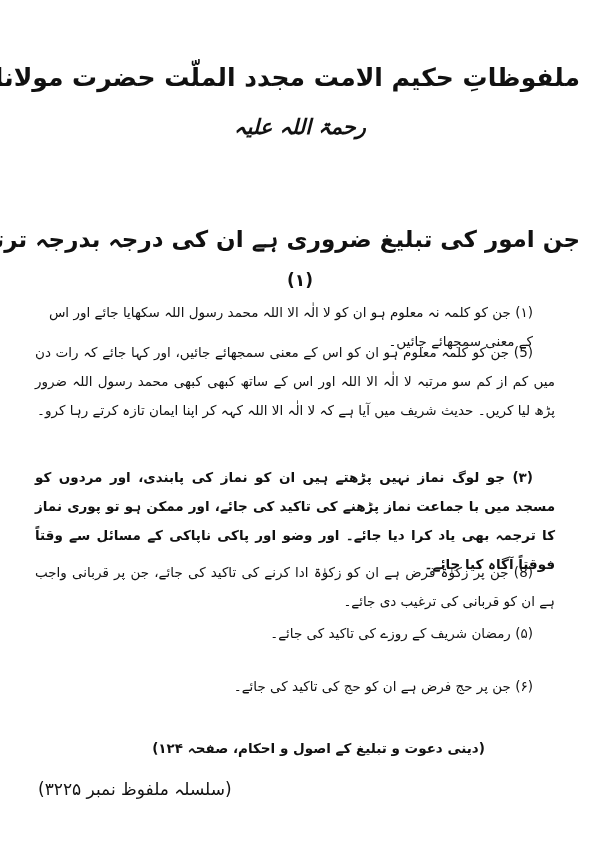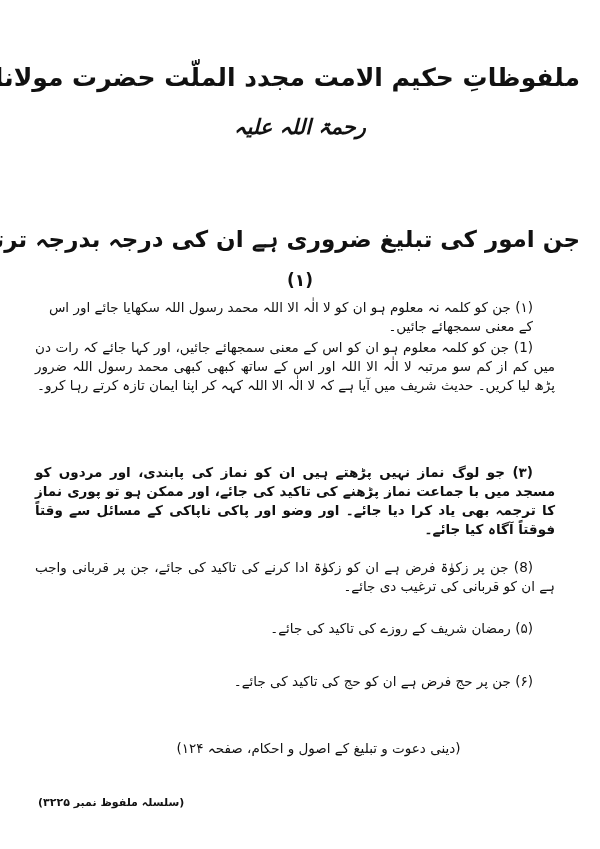--- a/index.html
+++ b/index.html
@@ -59,70 +59,69 @@
       text-align: center;
       font-size: 17px;
       font-weight: bold;
       line-height: 24px;
     }
     .body-text {
       position: absolute;
       left: 35px;
       width: 520px;
       font-size: 13.5px;
-      line-height: 19px;
+      line-height: 29px;
     }
     .para {
       margin: 0;
       text-align: justify;
       text-align-last: right;
     }
     .para.indent { text-indent: 22px; }
     .para.short {
       text-align: right;
       padding-right: 22px;
     }
     .ref {
       position: absolute;
       left: 0; right: 0;
       top: 736px;
       text-align: center;
       font-size: 13.5px;
-      font-weight: normal;
+      font-weight: bold;
       line-height: 24px;
       margin-left: 37px;
     }
     .series {
       position: absolute;
       left: 38px;
       top: 777px;
-      font-size: 11px;
-      font-weight: bold;
+      font-size: 17px;
+      font-weight: normal;
       line-height: 24px;
       white-space: nowrap;
-      margin-top: 14px;
     }
   </style>
 </head>
 <body>
 
 <div class="page">
 
   <div class="title-main rtl">ملفوظاتِ حکیم الامت مجدد الملّت حضرت مولانا محمد اشرف علی تھانوی</div>
   <div class="title-sub rtl">رحمۃ اللہ علیہ</div>
 
   <div class="heading rtl">جن امور کی تبلیغ ضروری ہے ان کی درجہ بدرجہ ترتیب</div>
   <div class="section-num rtl">(۱)</div>
 
   <div class="body-text rtl" style="top:298px;">
     <p class="para short">(۱) جن کو کلمہ نہ معلوم ہو ان کو لا الٰہ الا اللہ محمد رسول اللہ سکھایا جائے اور اس کے معنی سمجھائے جائیں۔</p>
   </div>
 
   <div class="body-text rtl" style="top:338px;">
-    <p class="para indent">(1) جن کو کلمہ معلوم ہو ان کو اس کے معنی سمجھائے جائیں، اور کہا جائے کہ رات دن میں کم از کم سو مرتبہ لا الٰہ الا اللہ اور اس کے ساتھ کبھی کبھی محمد رسول اللہ ضرور پڑھ لیا کریں۔ حدیث شریف میں آیا ہے کہ لا الٰہ الا اللہ کہہ کر اپنا ایمان تازہ کرتے رہا کرو۔</p>
+    <p class="para indent">(5) جن کو کلمہ معلوم ہو ان کو اس کے معنی سمجھائے جائیں، اور کہا جائے کہ رات دن میں کم از کم سو مرتبہ لا الٰہ الا اللہ اور اس کے ساتھ کبھی کبھی محمد رسول اللہ ضرور پڑھ لیا کریں۔ حدیث شریف میں آیا ہے کہ لا الٰہ الا اللہ کہہ کر اپنا ایمان تازہ کرتے رہا کرو۔</p>
   </div>
 
   <div class="body-text rtl" style="top:463px;font-weight:bold;">
     <p class="para indent">(۳) جو لوگ نماز نہیں پڑھتے ہیں ان کو نماز کی پابندی، اور مردوں کو مسجد میں با جماعت نماز پڑھنے کی تاکید کی جائے، اور ممکن ہو تو پوری نماز کا ترجمہ بھی یاد کرا دیا جائے۔ اور وضو اور پاکی ناپاکی کے مسائل سے وقتاً فوقتاً آگاہ کیا جائے۔</p>
   </div>
 
   <div class="body-text rtl" style="top:558px;">
     <p class="para indent">(8) جن پر زکوٰۃ فرض ہے ان کو زکوٰۃ ادا کرنے کی تاکید کی جائے، جن پر قربانی واجب ہے ان کو قربانی کی ترغیب دی جائے۔</p>
   </div>
 

